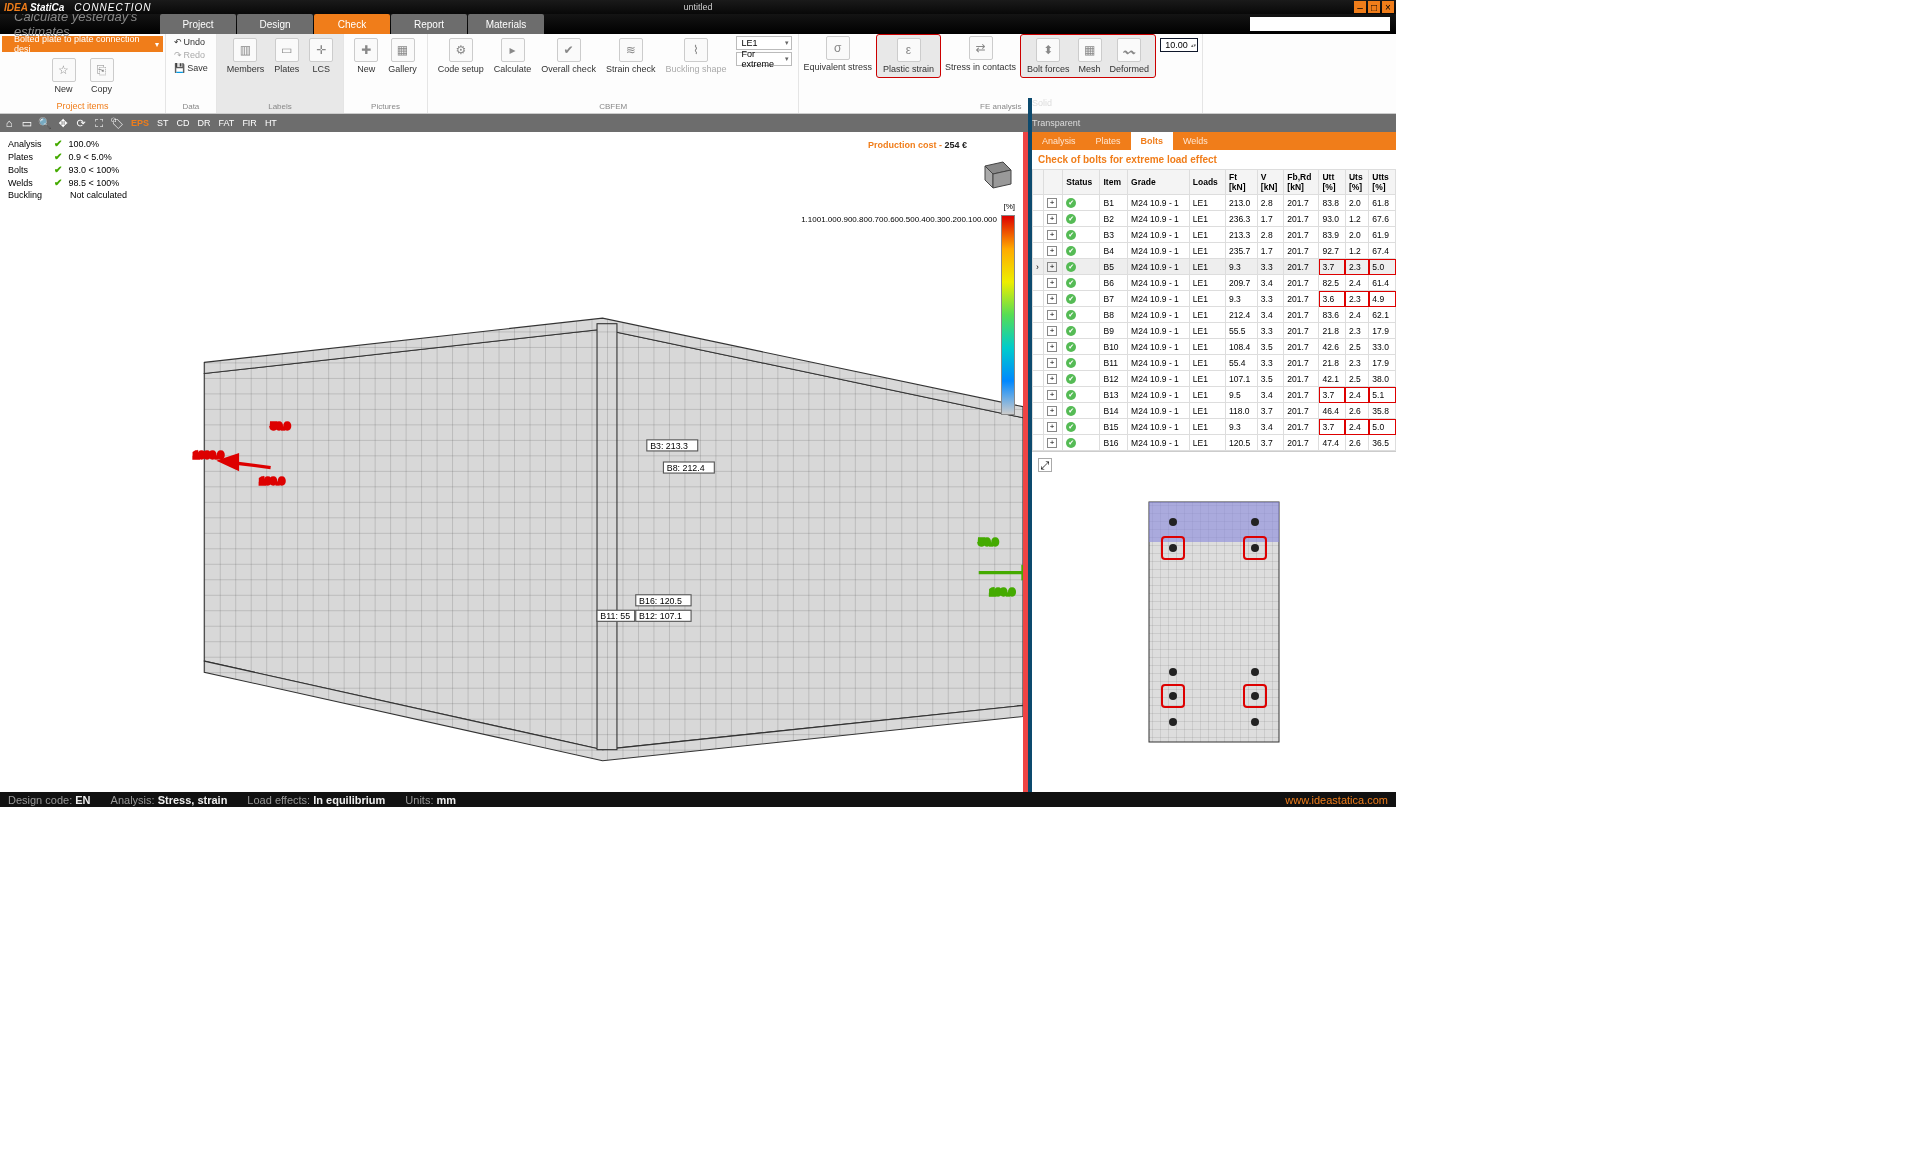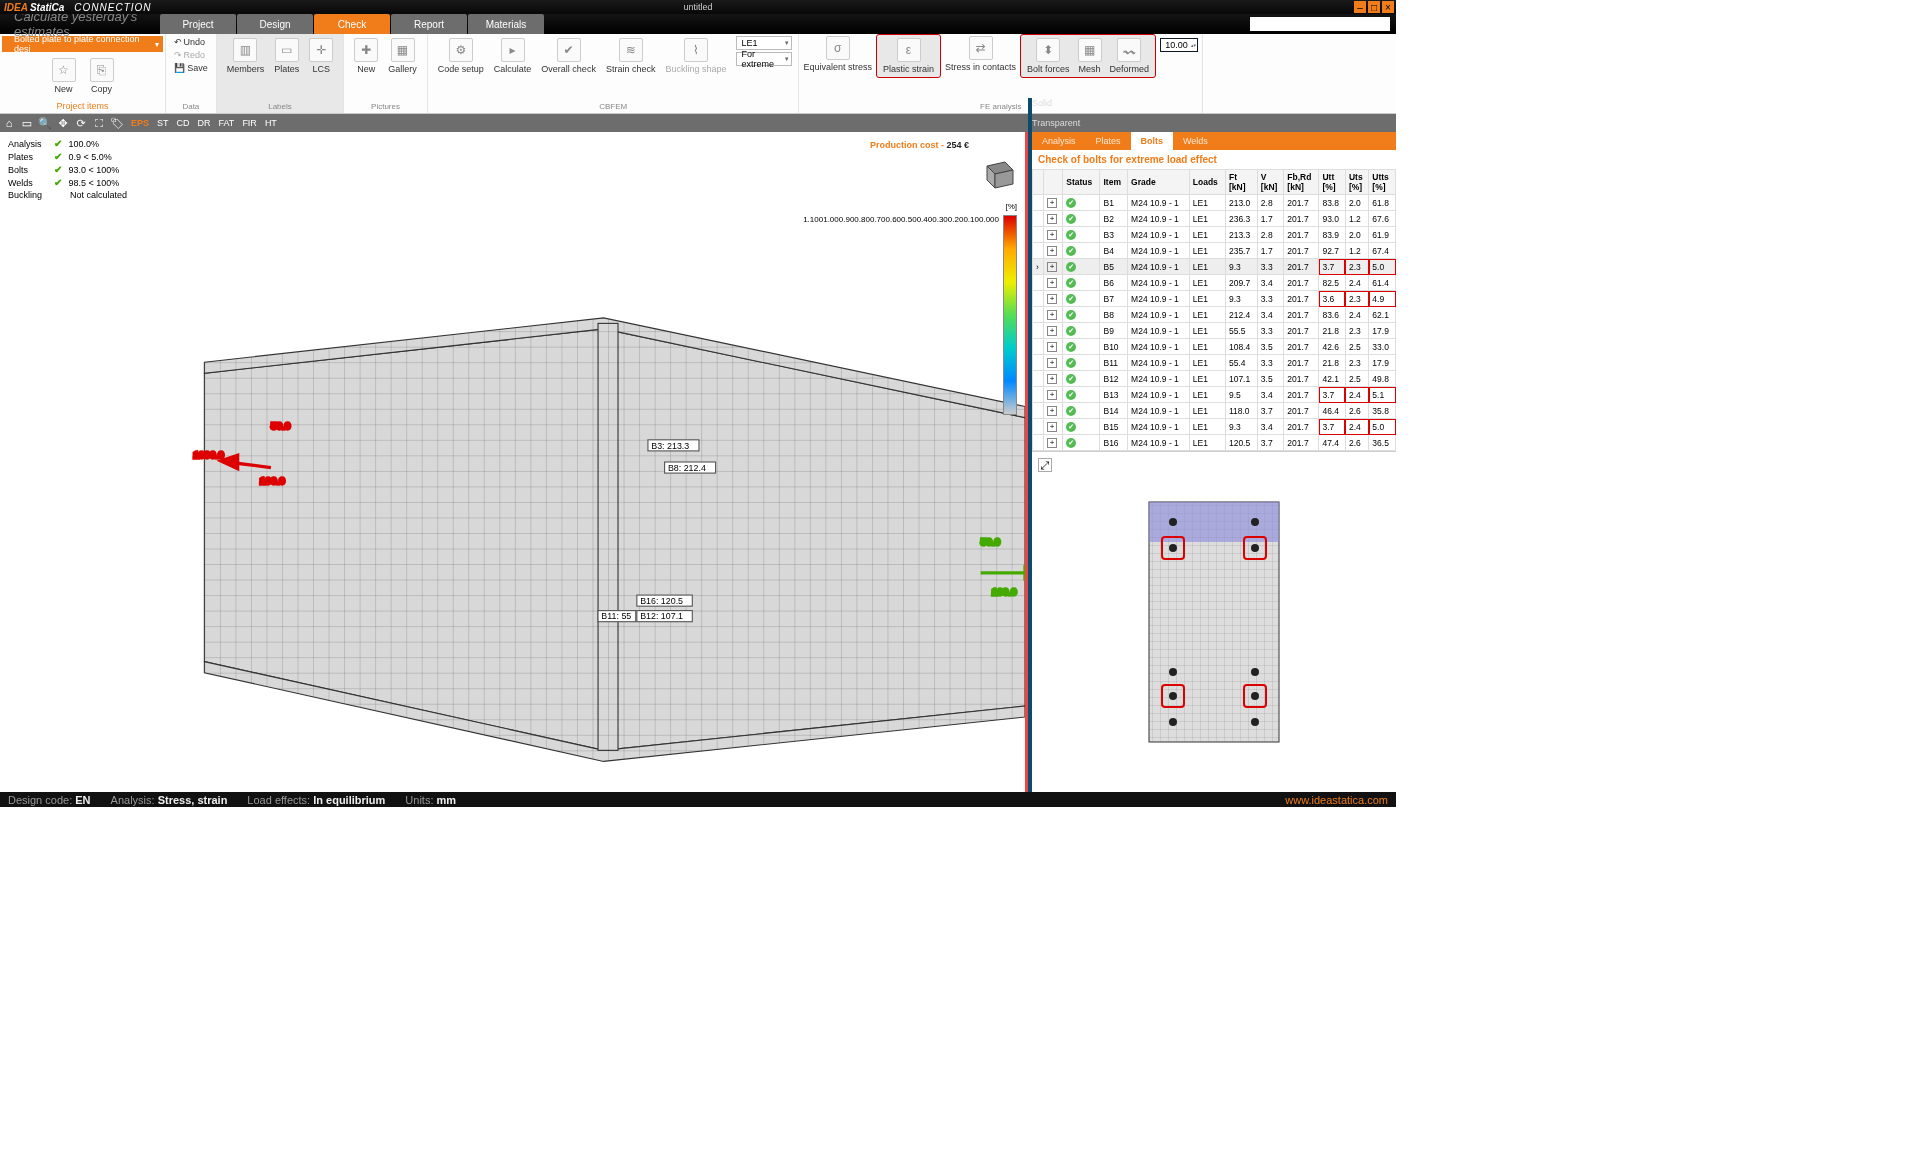--- a/index.html
+++ b/index.html
@@ -50,21 +50,21 @@
 .subbar .tabs2 span { padding:0 1px; }
 .subbar .tabs2 .on { color:#f07d1a; font-weight:bold; }
 .subbar .right { margin-left:auto; display:flex; gap:10px; font-size:9px; padding-right:8px; color:#ddd;}
 
 
 .main { display:flex; height: calc(807px - 14px - 20px - 80px - 18px - 15px); }
 .left { width:160px; padding:6px 8px; font-size:9px; }
 .left .row { display:flex; align-items:center; margin-bottom:2px; }
 .left .lab { width:46px; }
 .left .chk { color:#4a0; font-weight:bold; margin-right:6px; font-size:10px;}
-.viewport { flex:1; position:relative; background:#fff; border-right:3px solid #ef4444; }
+.viewport { flex:1; position:relative; background:#fff; border-right:5px solid #ef4444; }
 .cost { position:absolute; top:8px; right:56px; font-size:9px; color:#f07d1a; font-weight:bold; }
 .right { width:368px; display:flex; flex-direction:column; border-left:4px solid #0c4a6e; }
 
 
 .rtabs { height:18px; background:#f07d1a; display:flex; align-items:center; font-size:9px; }
 .rtabs span { padding:0 10px; color:#ffe5d0; height:100%; display:flex; align-items:center; }
 .rtabs .on { background:#fff; color:#f07d1a; font-weight:bold; }
 
 
 .tblwrap { overflow:auto; flex:0 0 auto; }
@@ -547,21 +547,21 @@
               <td><span class="expand">+</span></td>
               <td><span class="statok">✔</span></td>
               <td>B12</td>
               <td>M24 10.9 - 1</td>
               <td>LE1</td>
               <td>107.1</td>
               <td>3.5</td>
               <td>201.7</td>
               <td>42.1</td>
               <td>2.5</td>
-              <td>49.8</td>
+              <td>38.0</td>
             </tr>
             <tr>
               <td></td>
               <td><span class="expand">+</span></td>
               <td><span class="statok">✔</span></td>
               <td>B13</td>
               <td>M24 10.9 - 1</td>
               <td>LE1</td>
               <td>9.5</td>
               <td>3.4</td>

